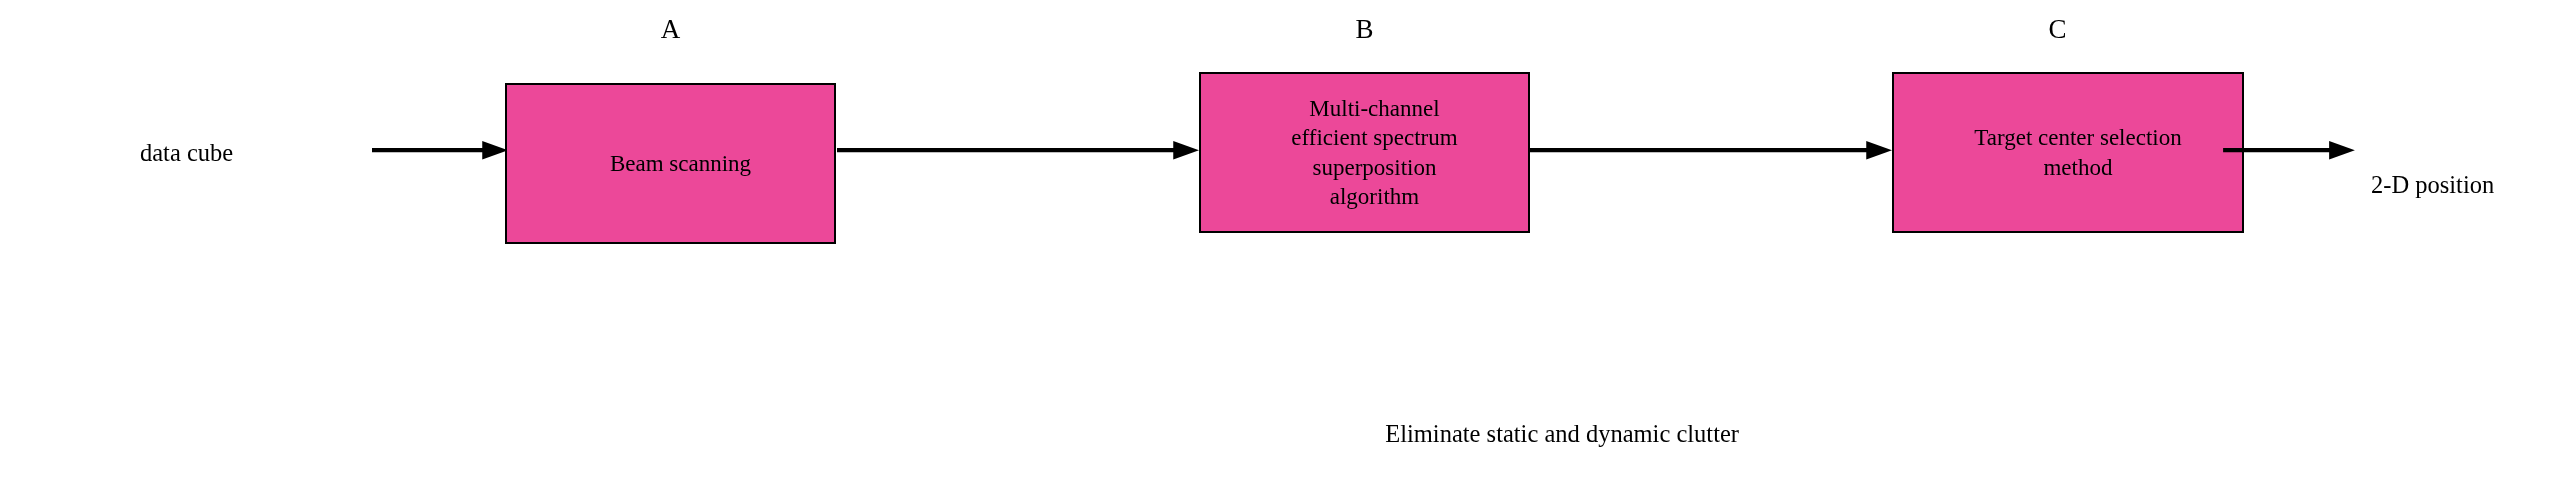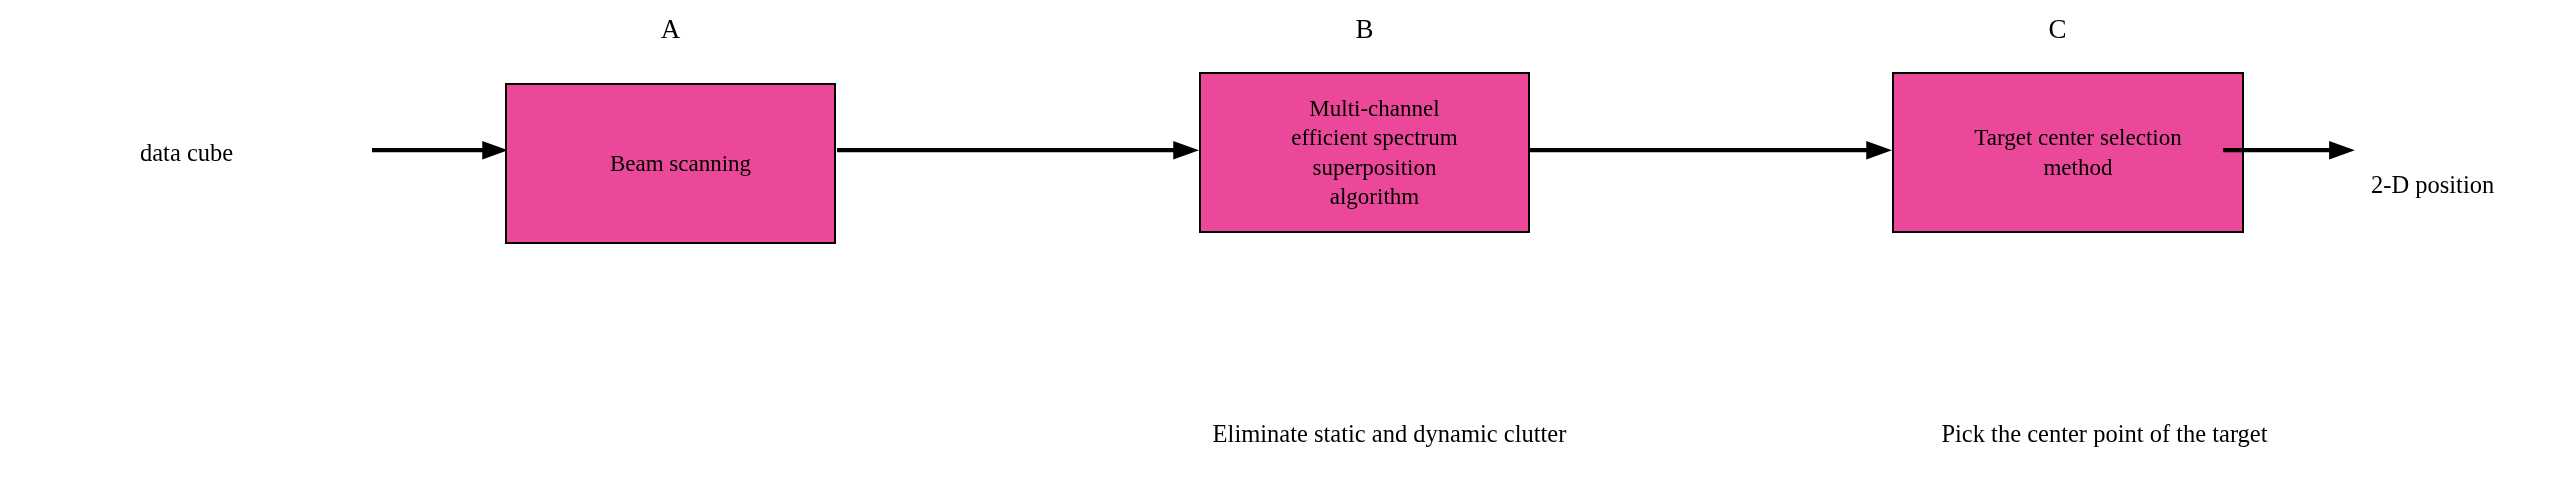--- a/index.html
+++ b/index.html
@@ -145,18 +145,17 @@
   <div class="arrow" id="arrow-3" style="left:2223px; top:141px; width:132px;">
     <svg width="132" height="18.4" viewBox="0 0 215 30" aria-hidden="true">
       <line x1="0" y1="15" x2="179" y2="15" stroke="#000000" stroke-width="7"></line>
       <polygon points="173,0 215,15 173,30" fill="#000000"></polygon>
     </svg>
   </div>
 
   <div class="txt io-label" id="output-label">2-D position</div>
 
 
-  <div class="bottom-caption" style="left:1083px; top:420px; width:613px;">Eliminate static and dynamic clutter</div>
+  <div class="bottom-caption" style="left:1126px; top:420px; width:613px;text-align:right;">Eliminate static and dynamic clutter</div>
 
-  <div class="bottom-caption" style="left:1798px; top:420px; width:613px;">Pick the center point of the target</div>
 
 </div>
 
 
 </body></html>

